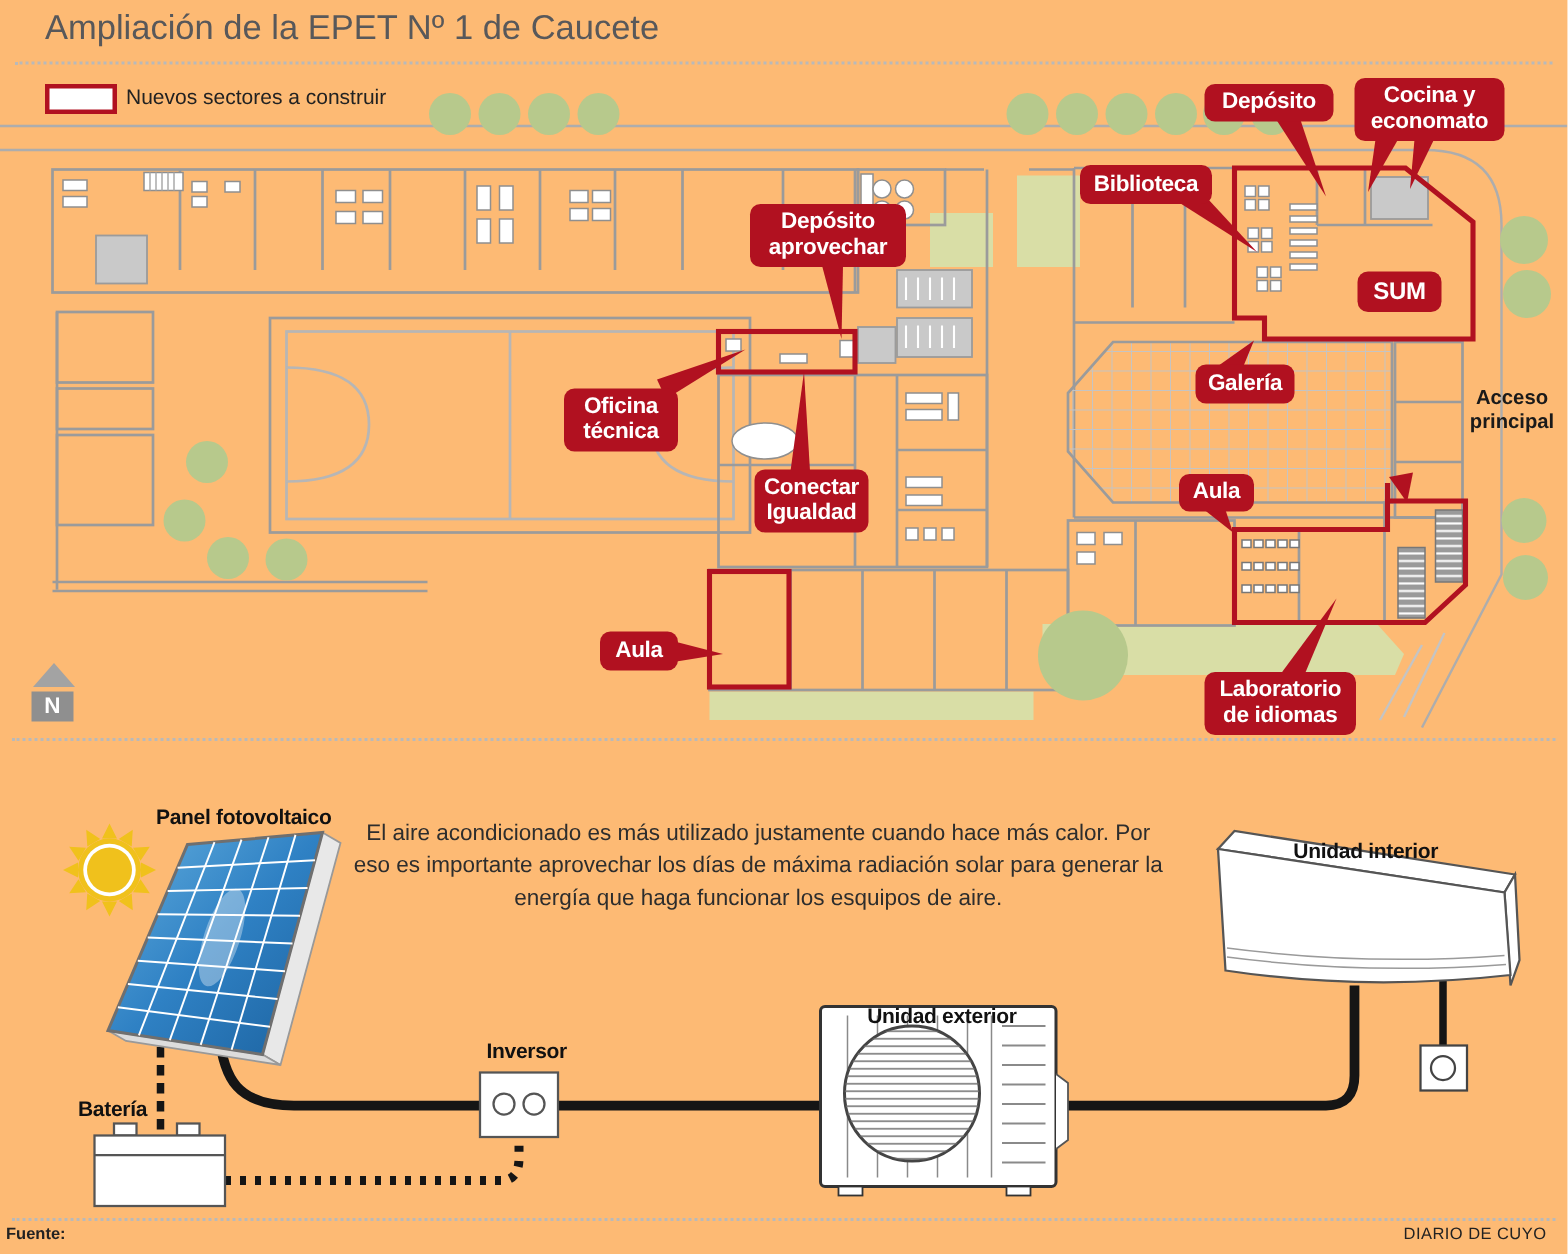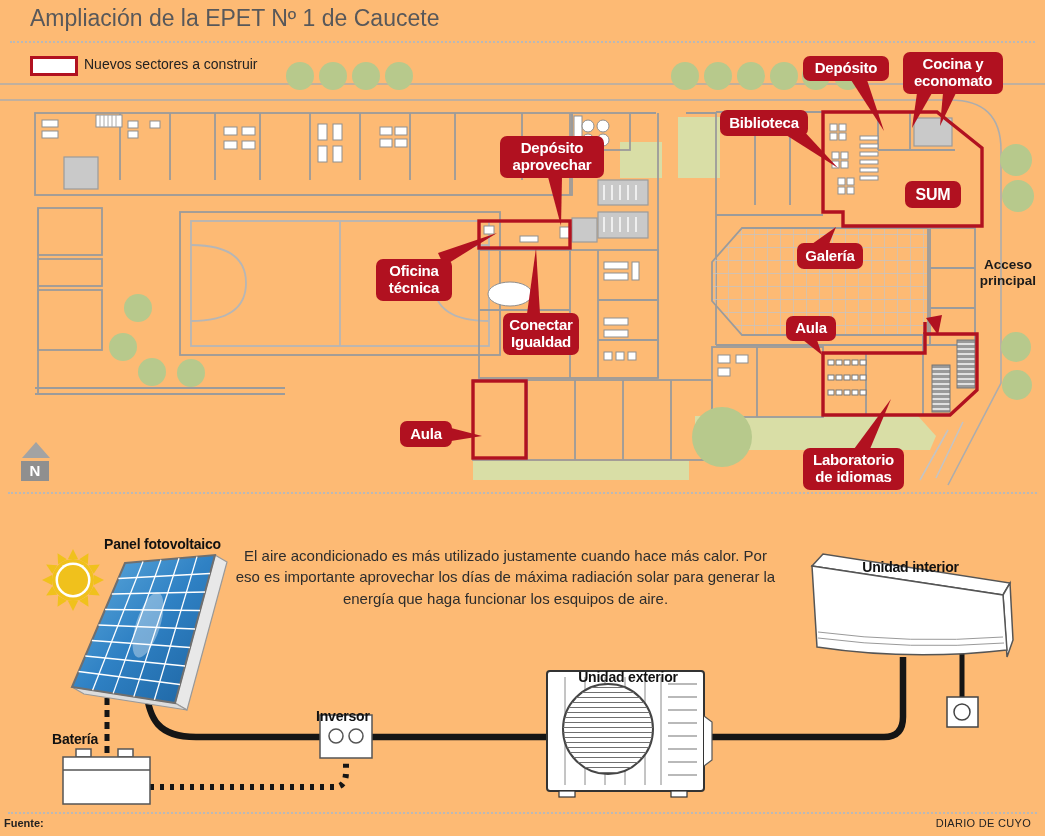--- a/index.html
+++ b/index.html
@@ -381,20 +381,20 @@
   </div>
 
   <div class="dotline" style="left:8px;top:492px;width:1029px;"></div>
   <div class="dotline" style="left:8px;top:812px;width:1029px;"></div>
 
   <div class="sec2-par">El aire acondicionado es más utilizado justamente cuando hace más calor. Por
 eso es importante aprovechar los días de máxima radiación solar para generar la
 energía que haga funcionar los esquipos de aire.</div>
   <div class="blabel" style="left:104px;top:536px;">Panel fotovoltaico</div>
   <div class="blabel" style="left:52px;top:731px;">Batería</div>
-  <div class="blabel" style="left:316px;top:708px;width:62px;text-align:left;">Inversor</div>
+  <div class="blabel" style="left:316px;top:692px;width:62px;text-align:right;">Inversor</div>
   <div class="blabel" style="left:558px;top:649px;width:140px;text-align:center;margin-top:20px;">Unidad exterior</div>
   <div class="blabel" style="left:843px;top:527px;width:135px;text-align:center;margin-top:32px;">Unidad interior</div>
 
   <div class="footer-left">Fuente:</div>
   <div class="footer-right">DIARIO DE CUYO</div>
 
 </div>
 
 </body></html>

